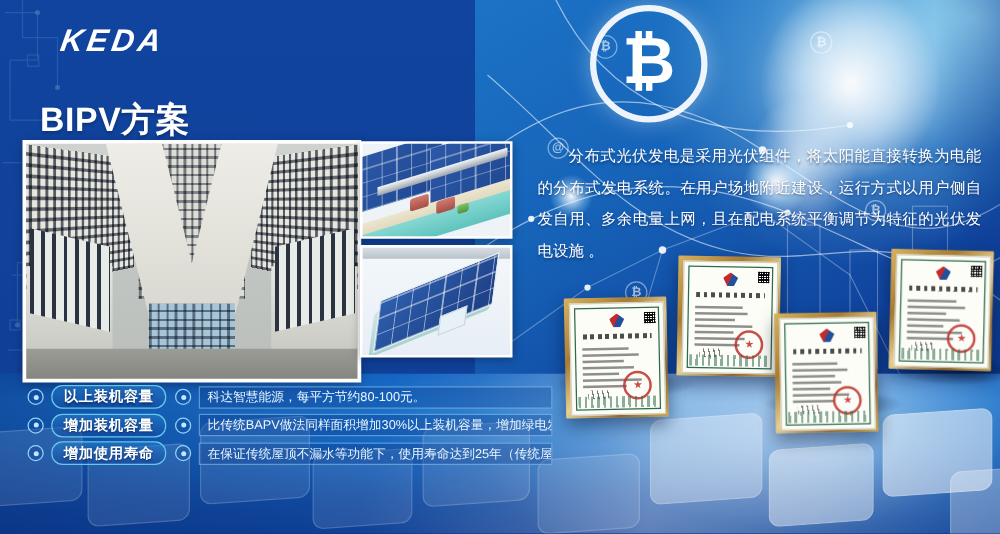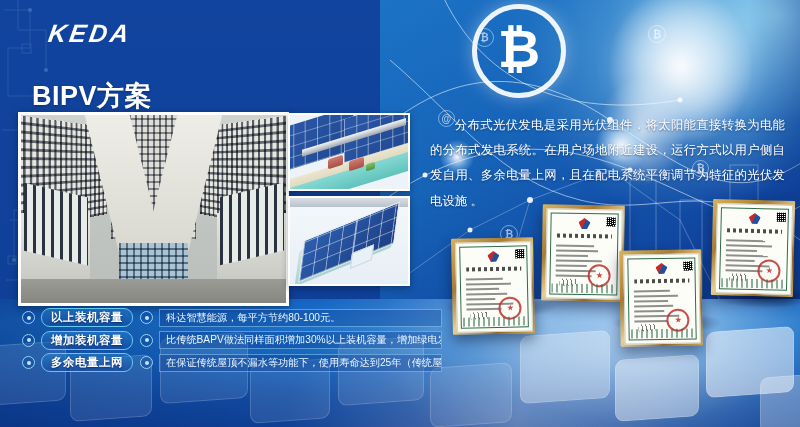--- a/index.html
+++ b/index.html
@@ -565,20 +565,20 @@
 
     <div class="frow">
       <div class="bullet"></div>
       <div class="tag">增加装机容量</div>
       <div class="bullet bullet2"></div>
       <div class="desc">比传统BAPV做法同样面积增加30%以上装机容量，增加绿电发电量。</div>
     </div>
 
     <div class="frow">
       <div class="bullet"></div>
-      <div class="tag">多余电量上网</div>
+      <div class="tag">增加使用寿命</div>
       <div class="bullet bullet2"></div>
       <div class="desc">在保证传统屋顶不漏水等功能下，使用寿命达到25年（传统屋顶5-10年左右）。</div>
     </div>
 
   </div>
 
 </div>
 
 </body></html>

